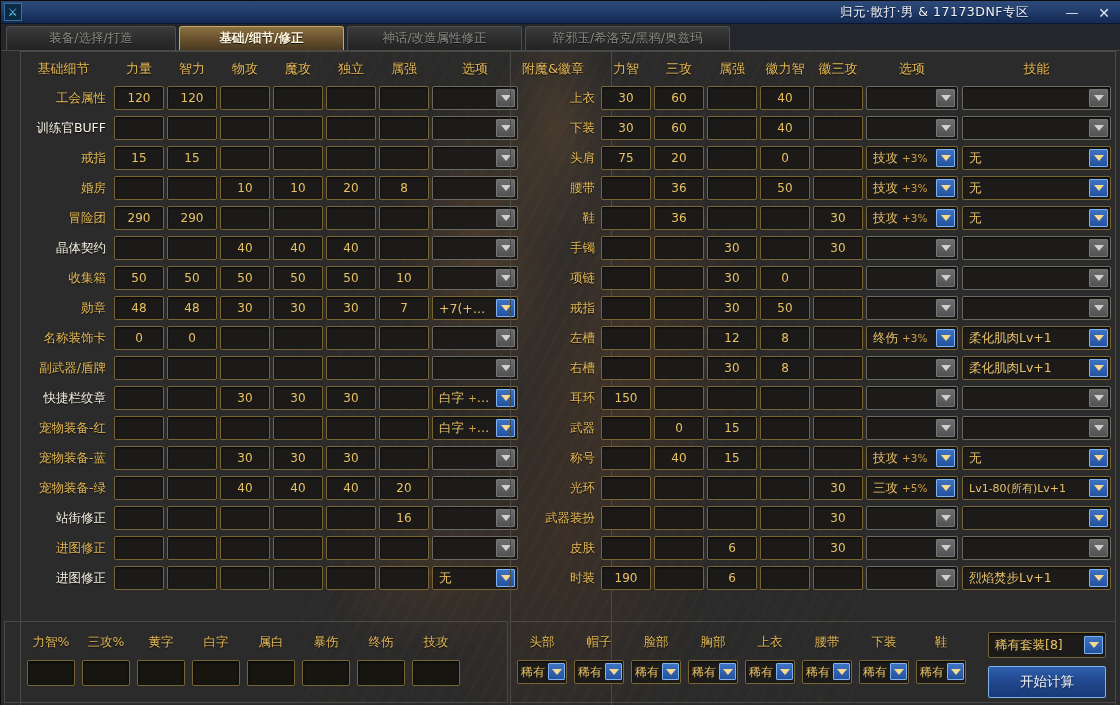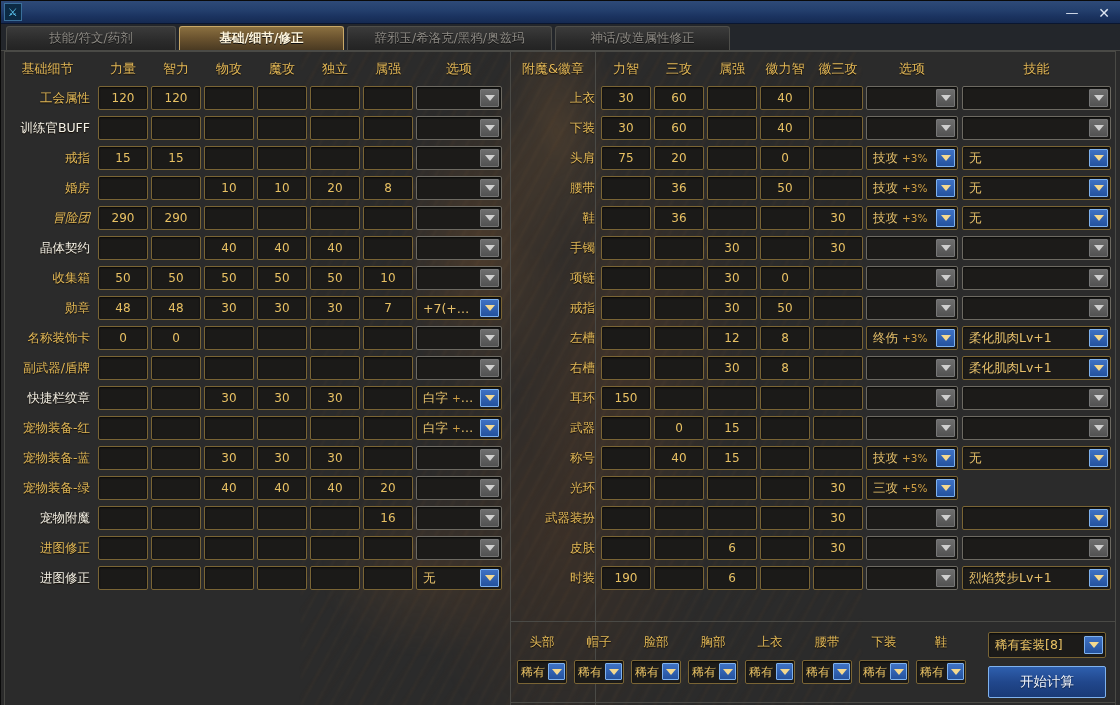--- a/index.html
+++ b/index.html
@@ -95,21 +95,21 @@
     content:""; position:absolute; inset:0;
     background:
       repeating-linear-gradient(118deg, rgba(190,130,66,.055) 0 2px, transparent 2px 13px),
       repeating-linear-gradient(-54deg, rgba(60,34,16,.07) 0 3px, transparent 3px 17px);
   }
 
   .panel {
     position:absolute; top:0; height:655px;
     border:1px solid #4a4a46;
   }
-  #leftpanel  { left:3px;   width:592px; }
+  #leftpanel  { left:19px;   width:592px; }
   #rightpanel { left:509px; width:606px; }
   .panel-inner { position:absolute; inset:0; }
 
   
   .hdr {
     position:absolute; top:8px; height:20px;
     color:#e3b857; font-size:13px; text-align:center;
     font-family:"DejaVu Sans","Liberation Sans",sans-serif;
     text-shadow:0 1px 1px #140d04;
     white-space:nowrap;
@@ -207,29 +207,30 @@
     text-shadow:0 1px 1px #0b1c3a;
   }
 </style>
 </head>
 <body>
 
 <div id="app">
 
   <div id="titlebar">
     <div id="appicon">⚔</div>
+    <div id="titletext">归元·散打·男 &amp; 17173DNF专区</div>
     <div class="wbtn" id="btn-min">—</div>
     <div class="wbtn" id="btn-close">✕</div>
   </div>
 
   <div id="tabstrip">
-      <div class="tab" data-tabw="w2">技能/符文/药剂</div>
+      <div class="tab" data-tabw="w1">装备/选择/打造</div>
       <div class="tab active" data-tabw="w3">基础/细节/修正</div>
+      <div class="tab" data-tabw="w4">神话/改造属性修正</div>
       <div class="tab" data-tabw="w5">辞邪玉/希洛克/黑鸦/奥兹玛</div>
-      <div class="tab" data-tabw="w4">神话/改造属性修正</div>
     </div>
 
   <div id="content">
     <div id="artwork"></div>
 
     <div class="panel" id="leftpanel">
       <div class="panel-inner" id="left-inner">
           <div class="hdr" style="left: 0px; width: 85px;">基础细节</div>
           <div class="hdr" style="left: 93px; width: 50px; font-family: Liberation Serif, serif;">力量</div>
           <div class="hdr" style="left: 146px; width: 50px;">智力</div>
@@ -275,21 +276,21 @@
           <div class="cell empty" style="left: 93px; top: 124px; width: 50px;"></div>
           <div class="cell empty" style="left: 146px; top: 124px; width: 50px;"></div>
           <div class="cell" style="left: 199px; top: 124px; width: 50px;">10</div>
           <div class="cell" style="left: 252px; top: 124px; width: 50px;">10</div>
           <div class="cell" style="left: 305px; top: 124px; width: 50px;">20</div>
           <div class="cell" style="left: 358px; top: 124px; width: 50px;">8</div>
           <div class="combo" style="left: 411px; top: 124px; width: 86px;">
             <span class="ctext"></span>
             <span class="arrow"></span>
           </div>
-          <div class="rowlabel" style="left: 0px; width: 85px; top: 154px; font-style: italic;">冒险团</div>
+          <div class="rowlabel" style="left: 0px; width: 85px; top: 154px;">冒险团</div>
           <div class="cell" style="left: 93px; top: 154px; width: 50px;">290</div>
           <div class="cell" style="left: 146px; top: 154px; width: 50px;">290</div>
           <div class="cell empty" style="left: 199px; top: 154px; width: 50px;"></div>
           <div class="cell empty" style="left: 252px; top: 154px; width: 50px;"></div>
           <div class="cell empty" style="left: 305px; top: 154px; width: 50px;"></div>
           <div class="cell empty" style="left: 358px; top: 154px; width: 50px;"></div>
           <div class="combo" style="left: 411px; top: 154px; width: 86px;">
             <span class="ctext"></span>
             <span class="arrow"></span>
           </div>
@@ -385,21 +386,21 @@
           <div class="cell empty" style="left: 93px; top: 424px; width: 50px;"></div>
           <div class="cell empty" style="left: 146px; top: 424px; width: 50px;"></div>
           <div class="cell" style="left: 199px; top: 424px; width: 50px;">40</div>
           <div class="cell" style="left: 252px; top: 424px; width: 50px;">40</div>
           <div class="cell" style="left: 305px; top: 424px; width: 50px;">40</div>
           <div class="cell" style="left: 358px; top: 424px; width: 50px;">20</div>
           <div class="combo" style="left: 411px; top: 424px; width: 86px;">
             <span class="ctext"></span>
             <span class="arrow"></span>
           </div>
-          <div class="rowlabel bright" style="left: 0px; width: 85px; top: 454px;">宠物附魔</div>
+          <div class="rowlabel bright" style="left: 0px; width: 85px; top: 454px;">站街修正</div>
           <div class="cell empty" style="left: 93px; top: 454px; width: 50px;"></div>
           <div class="cell empty" style="left: 146px; top: 454px; width: 50px;"></div>
           <div class="cell empty" style="left: 199px; top: 454px; width: 50px;"></div>
           <div class="cell empty" style="left: 252px; top: 454px; width: 50px;"></div>
           <div class="cell empty" style="left: 305px; top: 454px; width: 50px;"></div>
           <div class="cell" style="left: 358px; top: 454px; width: 50px;">16</div>
           <div class="combo" style="left: 411px; top: 454px; width: 86px;">
             <span class="ctext"></span>
             <span class="arrow"></span>
           </div>
@@ -623,20 +624,24 @@
           <div class="rowlabel" style="left: 0px; width: 84px; top: 424px;">光环</div>
           <div class="cell empty" style="left: 90px; top: 424px; width: 50px;"></div>
           <div class="cell empty" style="left: 143px; top: 424px; width: 50px;"></div>
           <div class="cell empty" style="left: 196px; top: 424px; width: 50px;"></div>
           <div class="cell empty" style="left: 249px; top: 424px; width: 50px;"></div>
           <div class="cell" style="left: 302px; top: 424px; width: 50px;">30</div>
           <div class="combo goldborder" style="left: 355px; top: 424px; width: 92px;">
             <span class="ctext">三攻<span class="suffix">+5%</span></span>
             <span class="arrow on"></span>
           </div>
+          <div class="combo goldborder" style="left: 451px; top: 424px; width: 149px; font-size: 11px;">
+            <span class="ctext">Lv1-80(所有)Lv+1</span>
+            <span class="arrow on"></span>
+          </div>
           <div class="rowlabel" style="left: 0px; width: 84px; top: 454px;">武器装扮</div>
           <div class="cell empty" style="left: 90px; top: 454px; width: 50px;"></div>
           <div class="cell empty" style="left: 143px; top: 454px; width: 50px;"></div>
           <div class="cell empty" style="left: 196px; top: 454px; width: 50px;"></div>
           <div class="cell empty" style="left: 249px; top: 454px; width: 50px;"></div>
           <div class="cell" style="left: 302px; top: 454px; width: 50px;">30</div>
           <div class="combo" style="left: 355px; top: 454px; width: 92px;">
             <span class="ctext"></span>
             <span class="arrow"></span>
           </div>
@@ -668,20 +673,38 @@
             <span class="ctext"></span>
             <span class="arrow"></span>
           </div>
           <div class="combo goldborder" style="left: 451px; top: 514px; width: 149px;">
             <span class="ctext">烈焰焚步Lv+1</span>
             <span class="arrow on"></span>
           </div>
         </div>
     </div>
 
+    <div class="botbar" id="botleft">
+        <div class="botlabel" style="left: 22px; width: 48px;">力智%</div>
+        <div class="botcell" style="left: 22px; width: 48px;"></div>
+        <div class="botlabel" style="left: 77px; width: 48px;">三攻%</div>
+        <div class="botcell" style="left: 77px; width: 48px;"></div>
+        <div class="botlabel" style="left: 132px; width: 48px;">黄字</div>
+        <div class="botcell" style="left: 132px; width: 48px;"></div>
+        <div class="botlabel" style="left: 187px; width: 48px;">白字</div>
+        <div class="botcell" style="left: 187px; width: 48px;"></div>
+        <div class="botlabel" style="left: 242px; width: 48px;">属白</div>
+        <div class="botcell" style="left: 242px; width: 48px;"></div>
+        <div class="botlabel" style="left: 297px; width: 48px;">暴伤</div>
+        <div class="botcell" style="left: 297px; width: 48px;"></div>
+        <div class="botlabel" style="left: 352px; width: 48px;">终伤</div>
+        <div class="botcell" style="left: 352px; width: 48px;"></div>
+        <div class="botlabel" style="left: 407px; width: 48px;">技攻</div>
+        <div class="botcell" style="left: 407px; width: 48px;"></div>
+      </div>
     <div class="botbar" id="botright">
       <div id="setcombo">
         <span class="ctext">稀有套装[8]</span>
         <span class="arrow on"></span>
       </div>
       <div id="calcbtn">开始计算</div>
     <div class="botlabel" style="left: 6px; width: 50px;">头部</div>
         <div class="smallcombo" style="left: 6px;">
           <span>稀有</span>
           <span class="arrow on"></span>

